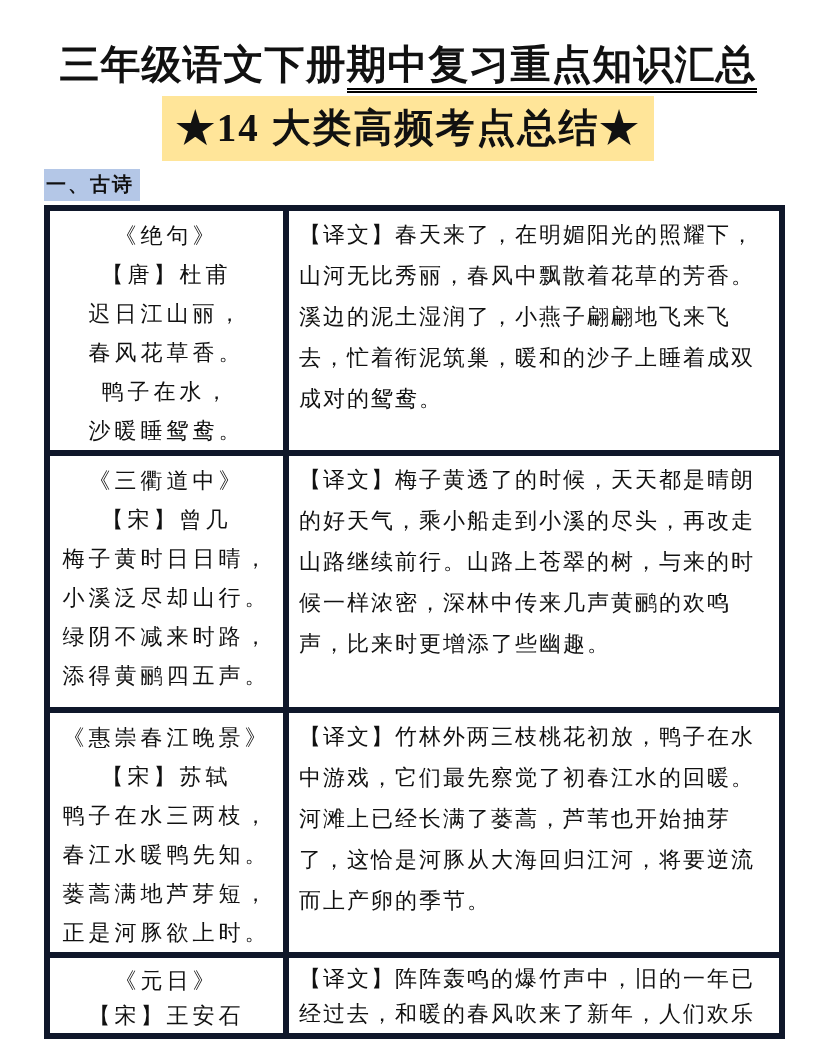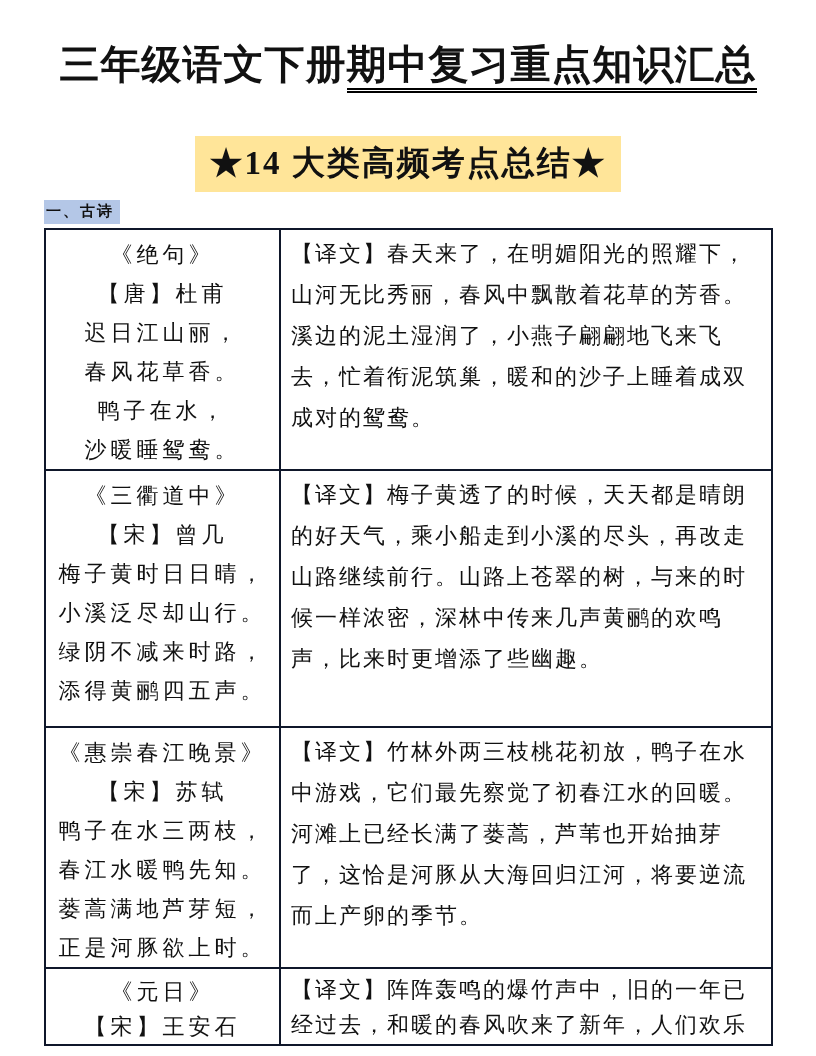--- a/index.html
+++ b/index.html
@@ -12,34 +12,34 @@
   .doc-title{
     margin-top:40px;text-align:center;
     font-size:40px;font-weight:700;line-height:1.25;
     letter-spacing:1px;white-space:nowrap;
   }
   .title-underlined{
     border-bottom:5px double #000;padding-bottom:1px;
   }
   .subtitle-row{text-align:center;margin-top:6px;}
   .subtitle-badge{
-    display:inline-block;font-size:33px;font-weight:700;
-    padding:5px 14px 6px 14px;letter-spacing:2px;margin-top:40px;
+    display:inline-block;font-size:39px;font-weight:700;
+    padding:5px 14px 6px 14px;letter-spacing:2px;
   }
   .section-row{margin:8px 0 4px 44px;}
   .section-badge{
-    display:inline-block;font-size:15px;font-weight:600;
+    display:inline-block;font-size:20px;font-weight:600;
     padding:2px 6px 3px 2px;letter-spacing:2px;
   }
   table.gushi{
     border-collapse:collapse;table-layout:fixed;
     margin-left:44px;width:725px;
   }
   table.gushi td{
-    border:2px solid #0f172a;vertical-align:top;padding:0;overflow:hidden;
+    border:6px solid #0f172a;vertical-align:top;padding:0;overflow:hidden;
   }
   td.poem-cell{width:233px;}
   td.trans-cell{width:490px;}
   tr.row-0{height:240px;}
   tr.row-1{height:257px;}
   tr.row-2{height:236px;padding-left:14px;}
   tr.row-3{height:70px;margin-left:36px;}
   .poem-cell .cell-inner{padding-top:5px;}
   .trans-cell .cell-inner{padding:3px 6px 0 10px;}
   .poem-line{

